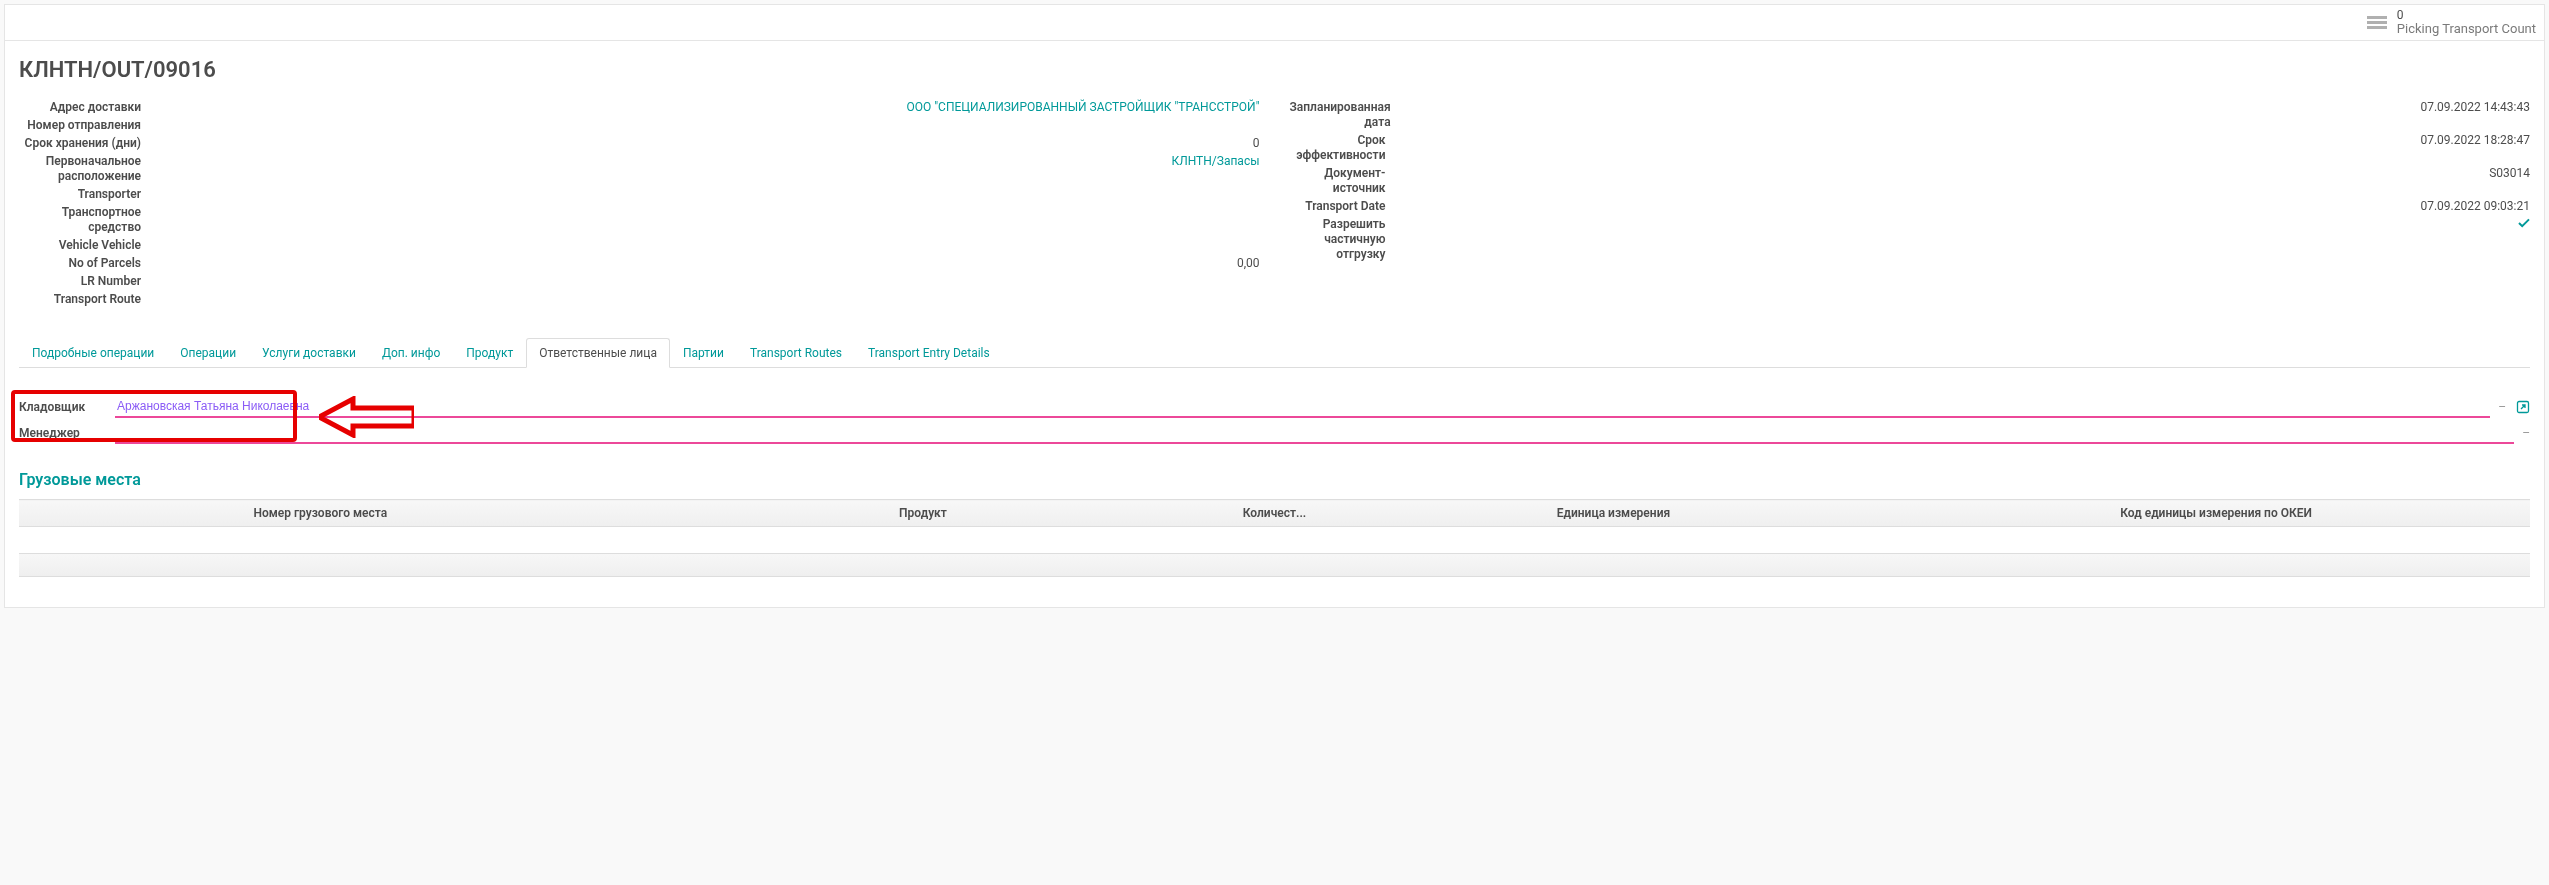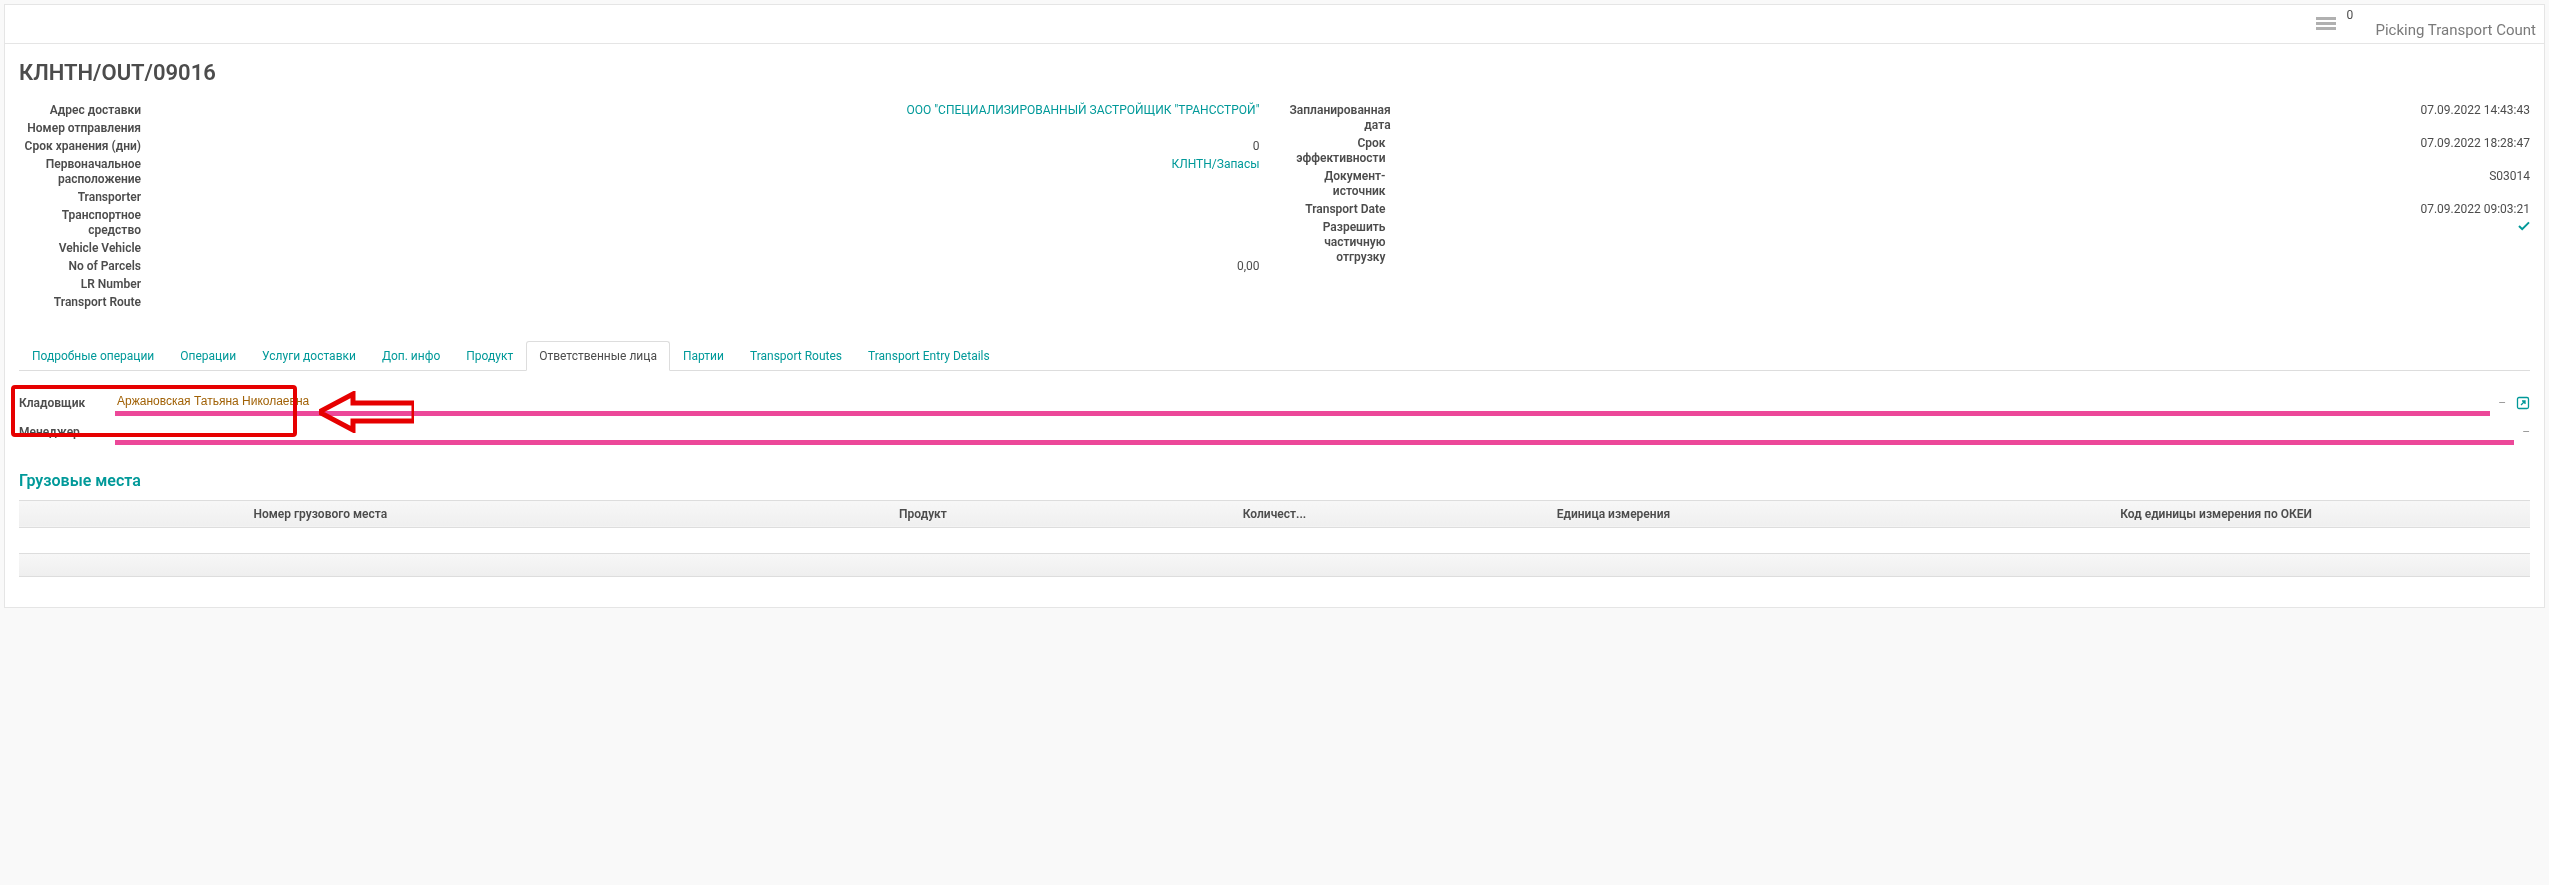--- a/index.html
+++ b/index.html
@@ -10,21 +10,21 @@
     background: #f9f9f9;
     padding: 4px;
   }
   .page { background: #fff; border: 1px solid #e5e5e5; }
 
   
   .statbar { display: flex; justify-content: flex-end; padding: 4px 8px; border-bottom: 1px solid #e5e5e5; }
   .stat-btn { display: flex; align-items: center; gap: 10px; color: #7a7a7a; }
   .stat-icon svg { display: block; }
   .stat-val { font-size: 12px; color: #4c4c4c; display: block; line-height: 1.1; }
-  .stat-lbl { font-size: 15px; color: #7a7a7a; display: block; line-height: 1.1; margin-left: 29px; }
+  .stat-lbl { font-size: 13px; color: #7a7a7a; display: block; line-height: 1.1; }
 
   .body-pad { padding: 10px 14px 30px 14px; }
 
   h1.page-title { font-size: 22px; font-weight: 600; color: #4c4c4c; margin: 6px 0 18px 0; }
 
   .cols { display: flex; gap: 30px; }
   .col { flex: 1; text-align: right; }
 
   .row { display: flex; margin-bottom: 3px; }
   .row-label { flex: 0 0 122px; font-weight: 600; color: #4c4c4c; font-size: 12px; line-height: 1.25; }
@@ -34,45 +34,45 @@
   a.link { color: #009999; text-decoration: none; }
 
   .check { display:inline-block; width:12px; height:12px; color:#009999; }
 
   
   .tabs { display: flex; border-bottom: 1px solid #ddd; margin-top: 28px; }
   .tab { padding: 7px 12px; font-size: 12px; color: #009999; cursor: pointer; border: 1px solid transparent; border-bottom: none; margin-bottom: -1px; }
   .tab.active { color: #4c4c4c; border-color: #ddd; border-bottom: 1px solid #fff; background: #fff; border-radius: 3px 3px 0 0; }
 
   
-  .resp-wrap { position: relative; margin-top: 20px; }
+  .resp-wrap { position: relative; margin-top: 28px; }
   .resp-box-highlight {
     position: absolute;
     left: -8px; top: -6px;
     width: 286px; height: 52px;
     border: 4px solid #e60000;
     border-radius: 4px;
     pointer-events: none;
   }
   .resp-arrow {
     position: absolute;
     left: 300px; top: 0;
     width: 95px; height: 42px;
     pointer-events: none;
   }
 
   .resp-row { display: flex; align-items: center; margin-bottom: 4px; }
   .resp-label { flex: 0 0 96px; font-weight: 600; font-size: 12px; }
   .resp-input {
     flex: 1;
     border: none;
-    border-bottom: 5px solid #ec4899;
+    border-bottom: 2px solid #ec4899;
     padding: 3px 2px;
     font-size: 12px;
-    color: #a16207;
+    color: #8b5cf6;
     outline: none;
     background: transparent;
   }
   .resp-tail { display:flex; align-items:center; gap:10px; padding-left:8px; }
   .dash { color: #9a9a9a; }
   .ext-icon svg { display:block; }
 
   
   h2.section-title { font-size: 16px; font-weight: 600; color: #009999; margin: 26px 0 10px 0; }
 

